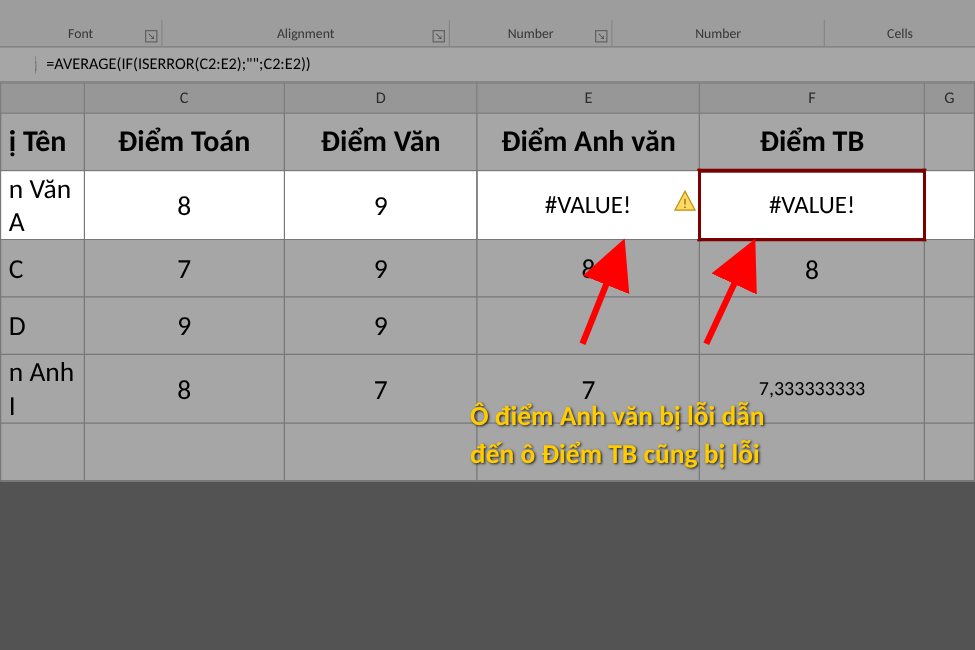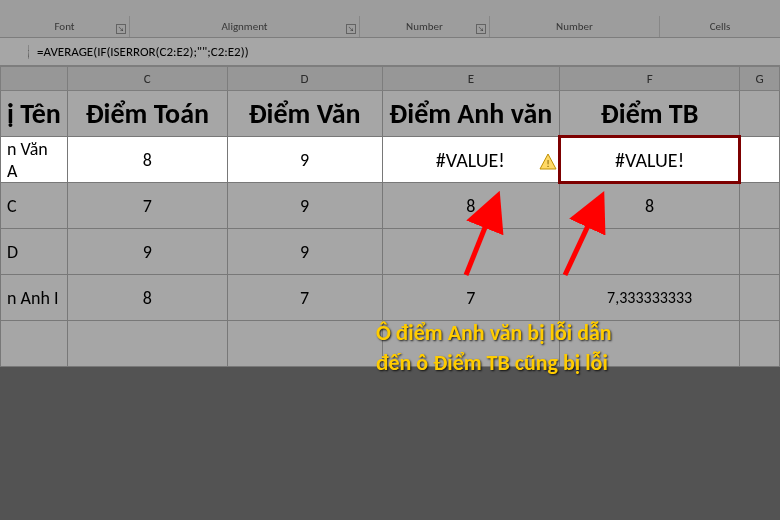--- a/index.html
+++ b/index.html
@@ -79,27 +79,27 @@
       background: #e8e8e8;
       border: 1px solid #c0c0c0;
       font-weight: normal;
       font-size: 13px;
       color: #444;
       height: 24px;
     }
     td {
       border: 1px solid #b8b8b8;
       text-align: center;
-      font-size: 18px;
+      font-size: 22px;
       height: 46px;
       padding: 0 6px;
       background: #fff;
     }
     .header-row td {
-      font-size: 28px;
+      font-size: 24px;
       font-weight: bold;
     }
     .partial-left { text-align: left; }
     .highlight-row td { position: relative; z-index: 8; }
     .active-cell {
       border: 3px solid #c00000 !important;
       position: relative;
       z-index: 10;
       background: #fff;
     }

